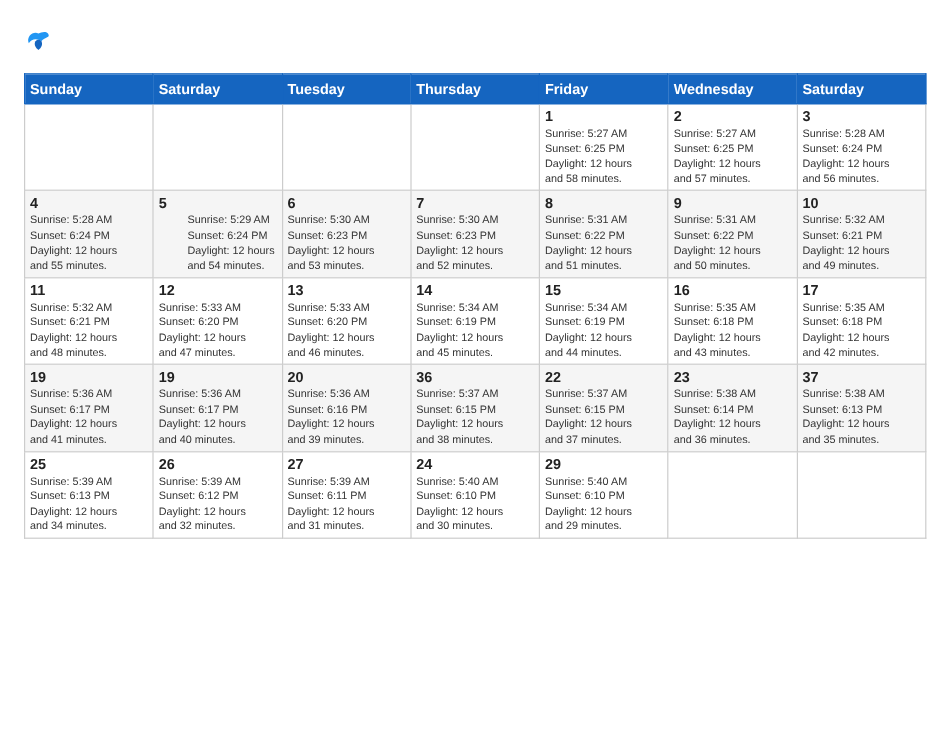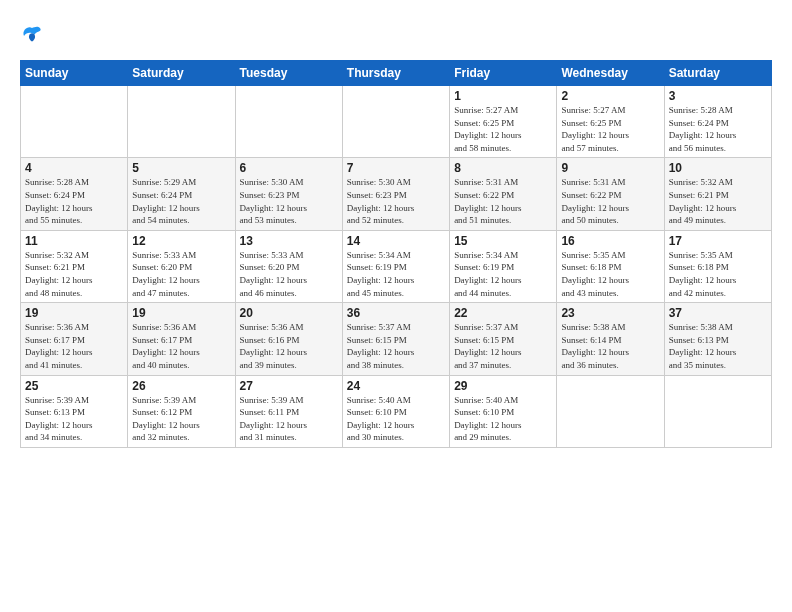--- a/index.html
+++ b/index.html
@@ -86,21 +86,20 @@
       font-size: 12px;
       font-weight: bold;
       color: #222;
       display: block;
       margin-bottom: 1px;
     }
     .day-info {
       font-size: 9px;
       color: #333;
       line-height: 1.4;
-      font-family: Liberation Serif, serif;
     }
     .empty-cell {
       background: #f9f9f9;
     }
   </style>
 </head>
 <body>
 
 <div class="page">
   <div class="header">
@@ -164,21 +163,21 @@
         <tr>
           <td>
             <span class="day-num">4</span>
             <div class="day-info" style="white-space: pre-line;">Sunrise: 5:28 AM
 Sunset: 6:24 PM
 Daylight: 12 hours
 and 55 minutes.</div>
           </td>
           <td>
             <span class="day-num">5</span>
-            <div class="day-info" style="white-space: pre-line;">Sunrise: 5:29 AM
+            <div class="day-info" style="white-space: pre-line; margin-left: 24px;">Sunrise: 5:29 AM
 Sunset: 6:24 PM
 Daylight: 12 hours
 and 54 minutes.</div>
           </td>
           <td>
             <span class="day-num">6</span>
             <div class="day-info" style="white-space: pre-line;">Sunrise: 5:30 AM
 Sunset: 6:23 PM
 Daylight: 12 hours
 and 53 minutes.</div>

